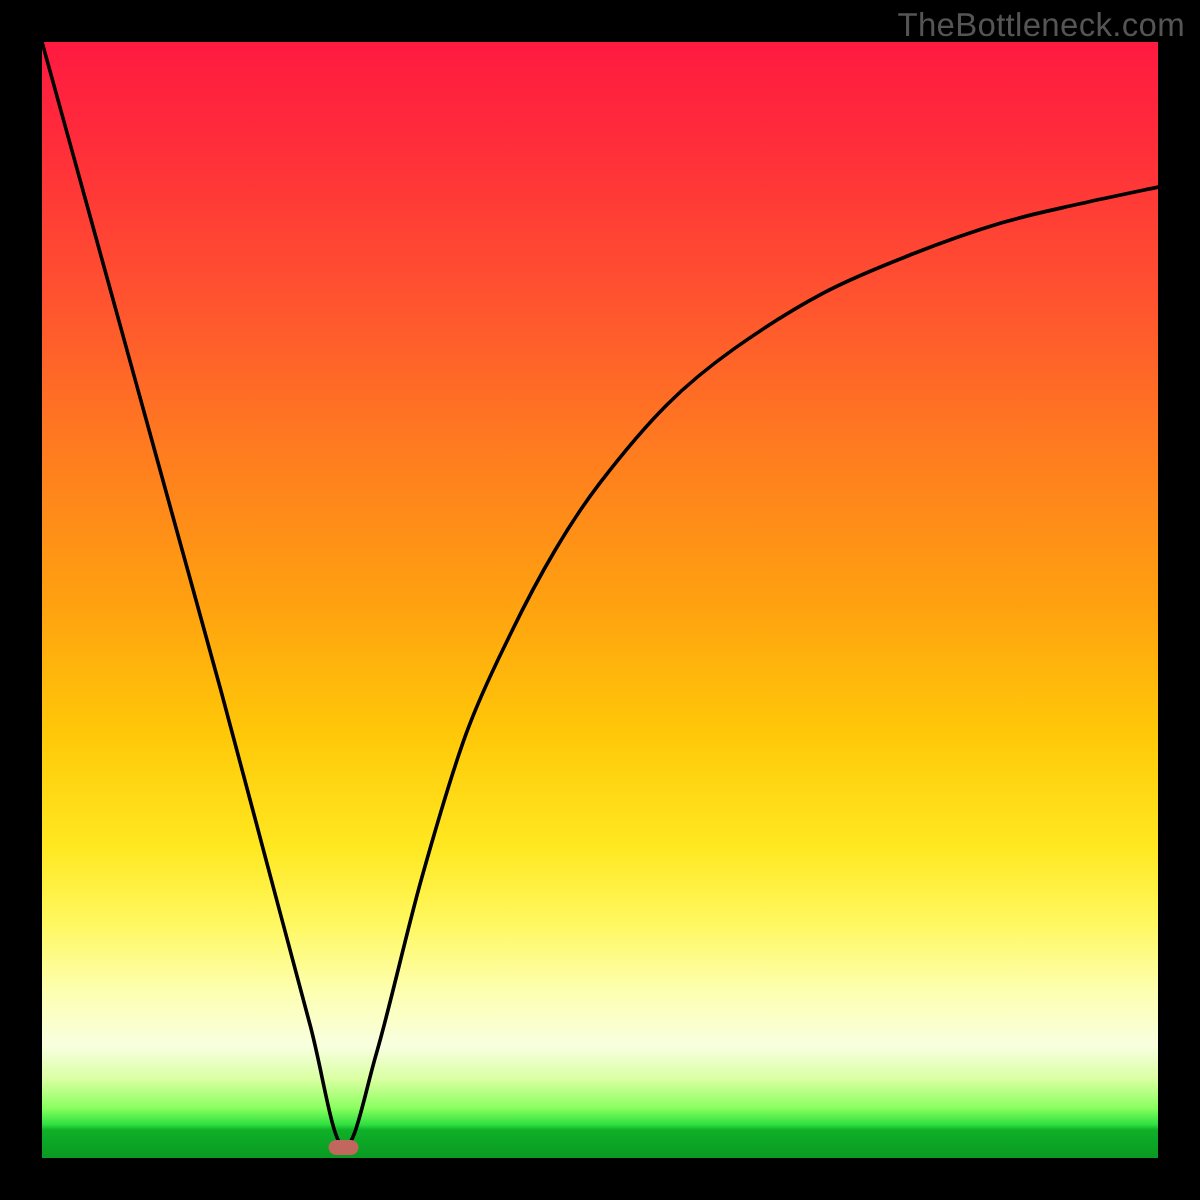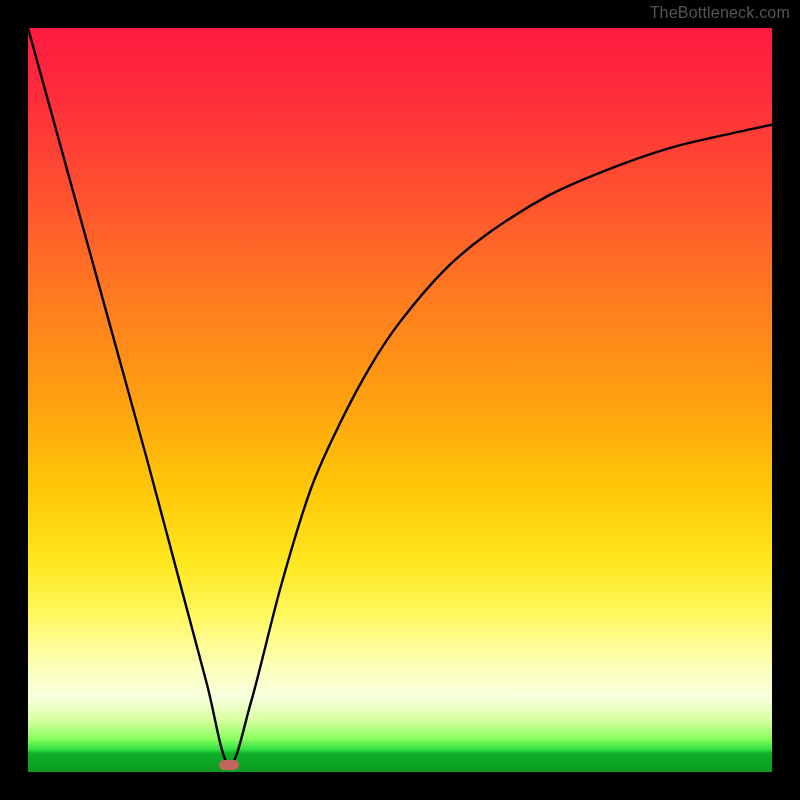--- a/index.html
+++ b/index.html
@@ -41,21 +41,21 @@
       #30e040 97%,
       #0fb028 97.5%,
       #0a9a22 100%
     );
   }
   .attribution {
     position: absolute;
     top: 4px;
     right: 10px;
     color: #555;
-    font-size: 16px;
+    font-size: 22px;
     letter-spacing: 0.2px;
     user-select: none;
   }
   .curve {
     position: absolute;
     left: 0;
     top: 0;
     width: 744px;
     height: 744px;
     pointer-events: none;

